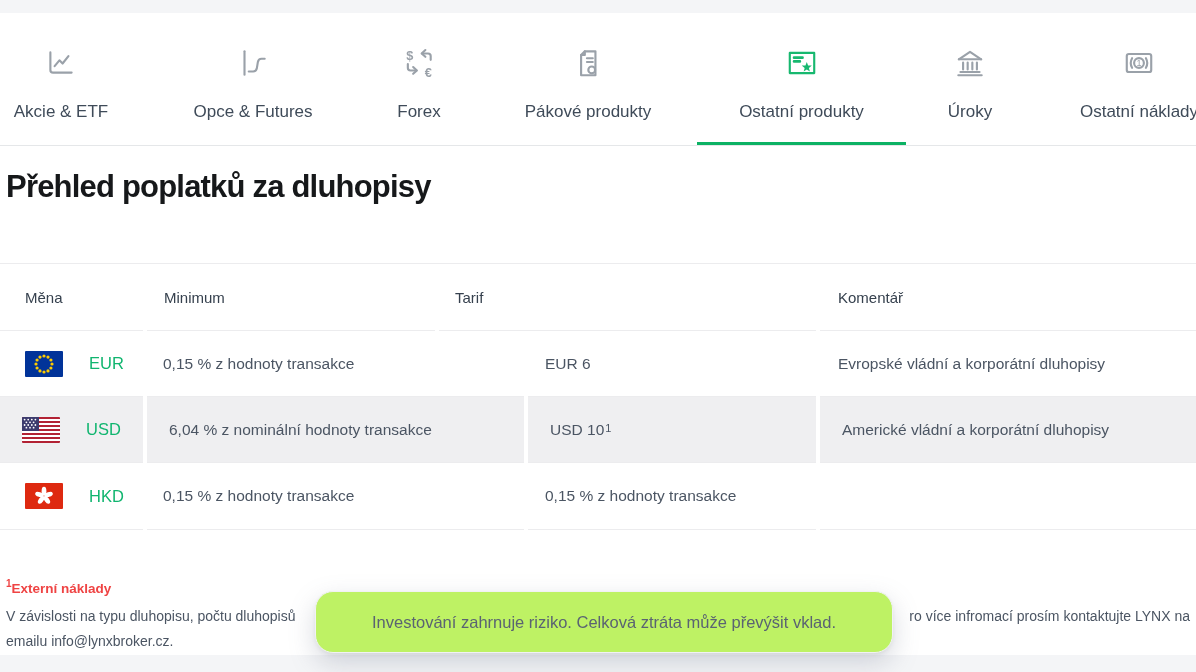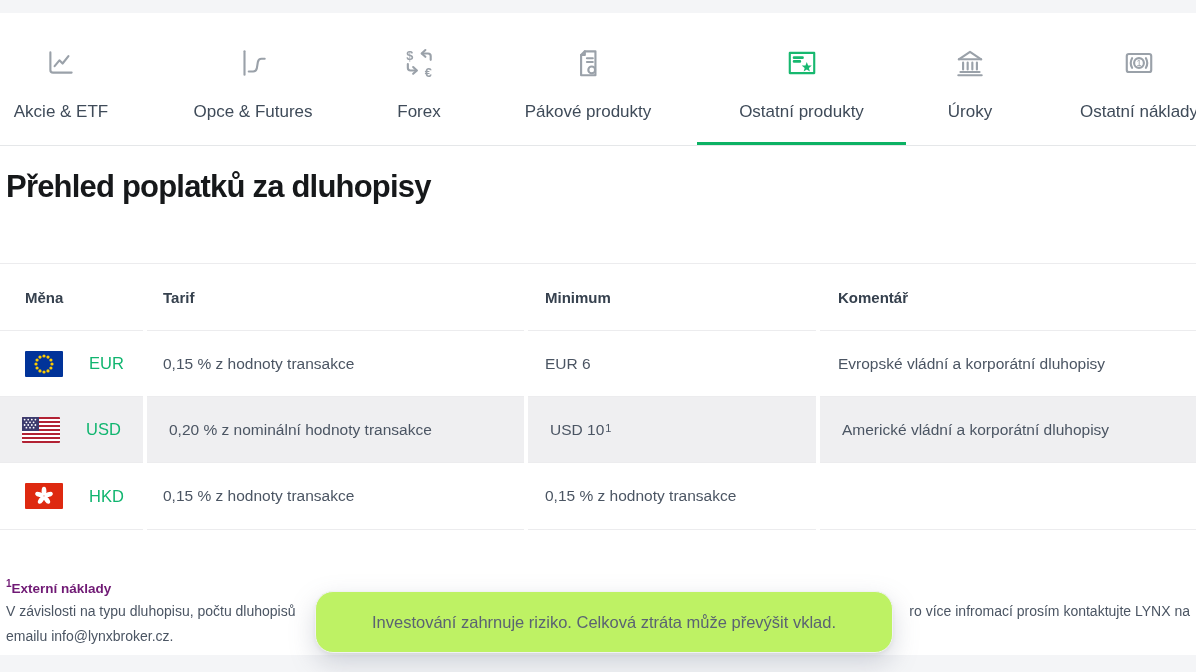--- a/index.html
+++ b/index.html
@@ -28,31 +28,31 @@
 
   
   .table { position:absolute; top:263px; left:0; width:1196px; border-top:1px solid #ececee; }
   .trow { display:flex; gap:4px; height:66px; }
   .cell { border-bottom:1px solid #ececee; display:flex; align-items:center;
           background:#fff; font-size:15.5px; color:#4b5563; box-sizing:border-box; }
   .c0 { width:143px; padding-left:25px; }
   .c1 { width:377px; padding-left:16px; }
   .c2 { width:288px; padding-left:17px; }
   .c3 { flex:1; padding-left:18px; }
-  .trow.head .cell { font-weight:700; font-size:15px; color:#36414e;text-align:center; }
+  .trow.head .cell { font-weight:400; font-size:15px; color:#36414e;text-align:center; }
   .trow.head { height:67px; }
   .trow.shaded .cell { background:#efeff1;padding-left:22px; }
   .cur { color:#10b56f; font-size:16.5px; margin-left:26px; }
   .flag { display:block; border-radius:1px; }
   sup.msup { font-size:11px; line-height:0; position:relative; top:-2px; left:1px; }
 
   
   .footnote { position:absolute; left:6px; top:574px; width:1184px;
               font-size:14px; color:#4b5563; line-height:25px; }
-  .fn-title { font-weight:700; font-size:13.5px; color:#701a75; line-height:20px; }
+  .fn-title { font-weight:700; font-size:13.5px; color:#ef4444; line-height:20px; margin-bottom:5px; }
   .fn-title sup { font-size:10px; }
   .fn-line1 { position:relative; height:25px; white-space:nowrap; }
   .fn-right { position:absolute; right:0; top:0; }
 
   
   .toast { position:absolute; left:315px; top:591px; width:576px; height:60px;
     background:#bef264; border:1px solid #f1f2f4; border-radius:18px; z-index:5;
     display:flex; align-items:center; justify-content:center;
     box-shadow:0 2px 4px rgba(0,0,0,.05), 0 10px 26px rgba(110,120,140,.28);
     font-size:16.5px; color:#5a6372; }
@@ -152,22 +152,22 @@
     </div>
 
   </nav>
 
   <h1 class="page-title">Přehled poplatků za dluhopisy</h1>
 
   <div class="table">
 
     <div class="trow head">
       <div class="cell c0">Měna</div>
+      <div class="cell c2">Minimum</div>
       <div class="cell c1">Tarif</div>
-      <div class="cell c2">Minimum</div>
       <div class="cell c3">Komentář</div>
     </div>
 
     <div class="trow">
       <div class="cell c0">
         <span>
           <svg class="flag" width="38" height="26" viewBox="0 0 38 26">
             <rect width="38" height="26" fill="#013399"></rect>
             <g fill="#ffcc00">
               <circle cx="19" cy="5" r="1.6"></circle>
@@ -222,21 +222,21 @@
               <circle cx="9.8" cy="8" r=".9"></circle>
                 <circle cx="13.4" cy="8" r=".9"></circle>
               <circle cx="4.4" cy="10.7" r=".9"></circle>
                 <circle cx="8" cy="10.7" r=".9"></circle>
               <circle cx="11.6" cy="10.7" r=".9"></circle>
             </g>
           </svg>
         </span>
         <span class="cur">USD</span>
       </div>
-      <div class="cell c1">0,20 % z nominální hodnoty transakce</div>
+      <div class="cell c1">6,04 % z nominální hodnoty transakce</div>
       <div class="cell c2">
         <span>USD 10</span>
           <sup class="msup">1</sup>
       </div>
       <div class="cell c3">Americké vládní a korporátní dluhopisy</div>
     </div>
 
     <div class="trow" style="height:67px">
       <div class="cell c0">
         <span>

